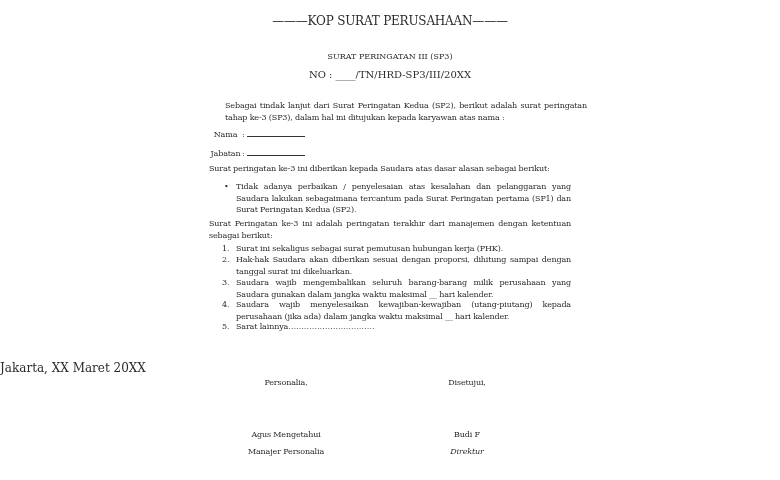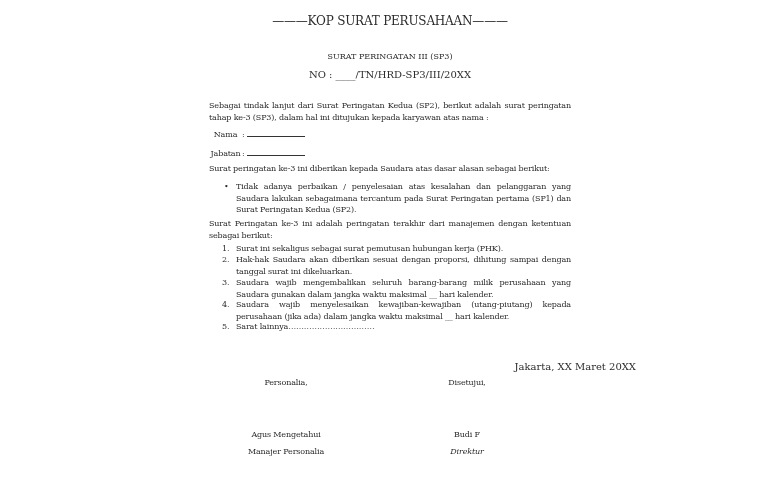--- a/index.html
+++ b/index.html
@@ -99,21 +99,21 @@
 </head>
 <body>
 
 <div class="page">
 
   <div class="abs kop">———KOP SURAT PERUSAHAAN———</div>
 
   <div class="abs title">SURAT PERINGATAN III (SP3)</div>
   <div class="abs nomor">NO : ____/TN/HRD-SP3/III/20XX</div>
 
-  <div class="para" style="top:100px;">Sebagai  tindak lanjut dari Surat Peringatan Kedua (SP2), berikut adalah surat peringatan tahap ke-3 (SP3), dalam hal ini ditujukan kepada karyawan atas nama :</div>
+  <div class="para" style="top:100px;margin-left:16px;">Sebagai  tindak lanjut dari Surat Peringatan Kedua (SP2), berikut adalah surat peringatan tahap ke-3 (SP3), dalam hal ini ditujukan kepada karyawan atas nama :</div>
 
   <div class="field" style="top:128px;">
     <span class="lbl">Nama</span><span>:</span><span class="line"></span>
   </div>
 
   <div class="field" style="top:147px;">
     <span class="lbl">Jabatan</span><span>:</span><span class="line"></span>
   </div>
 
   <div class="para" style="top:163px;">Surat peringatan ke-3 ini diberikan kepada Saudara atas dasar alasan sebagai berikut:</div>
@@ -140,21 +140,21 @@
   <div class="num-item" style="top:299px;">
     <span class="num">4.</span>
     <span>Saudara wajib menyelesaikan kewajiban-kewajiban (utang-piutang) kepada perusahaan (jika ada) dalam jangka waktu maksimal __ hari kalender.</span>
   </div>
   <div class="num-item" style="top:321px;">
     <span class="num">5.</span>
     <span>Sarat lainnya……………………………</span>
   </div>
 
 
-  <div class="abs" style="left:0; width:636px; top:361px; text-align:right; font-size:10px;">Jakarta, XX Maret 20XX</div>
+  <div class="abs" style="left:0; width:636px; top:361px; text-align:left; font-size:12px;">Jakarta, XX Maret 20XX</div>
 
   <div class="sig" style="left:206px; top:378px;">Personalia,</div>
   <div class="sig" style="left:387px; top:378px;">Disetujui,</div>
 
   <div class="sig" style="left:206px; top:430px;">Agus Mengetahui</div>
   <div class="sig" style="left:387px; top:430px;">Budi F</div>
 
   <div class="sig" style="left:206px; top:447px;">Manajer Personalia</div>
   <div class="sig" style="left:387px; top:447px;font-style:italic;">Direktur</div>
 

